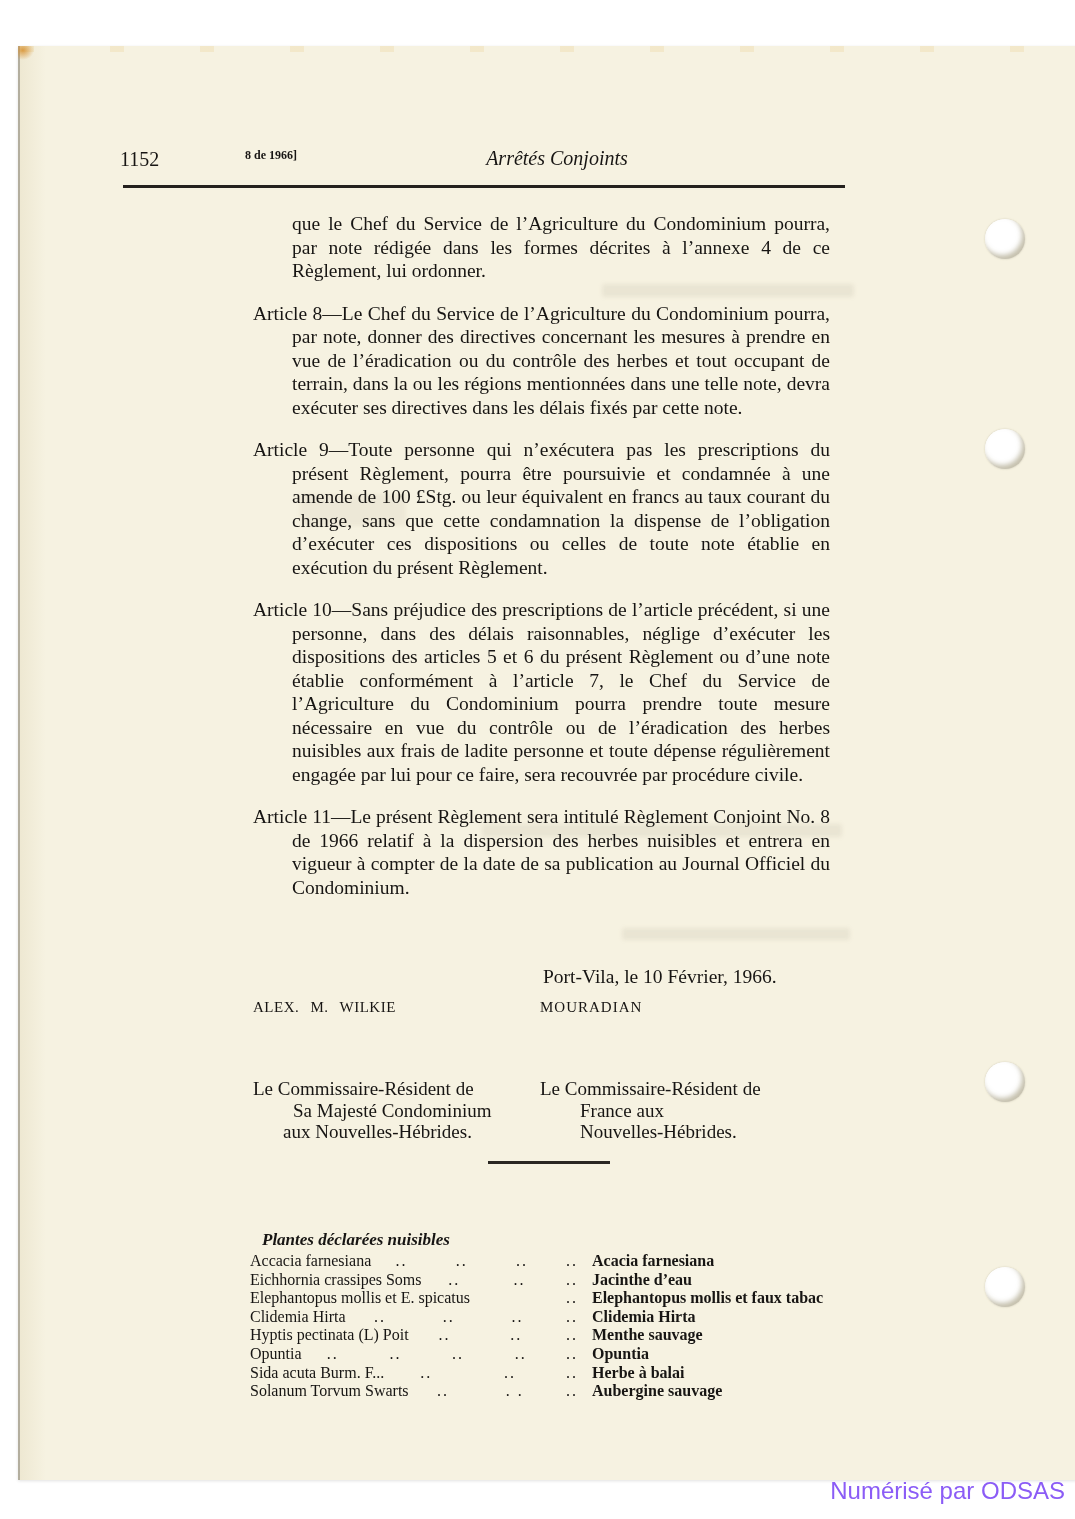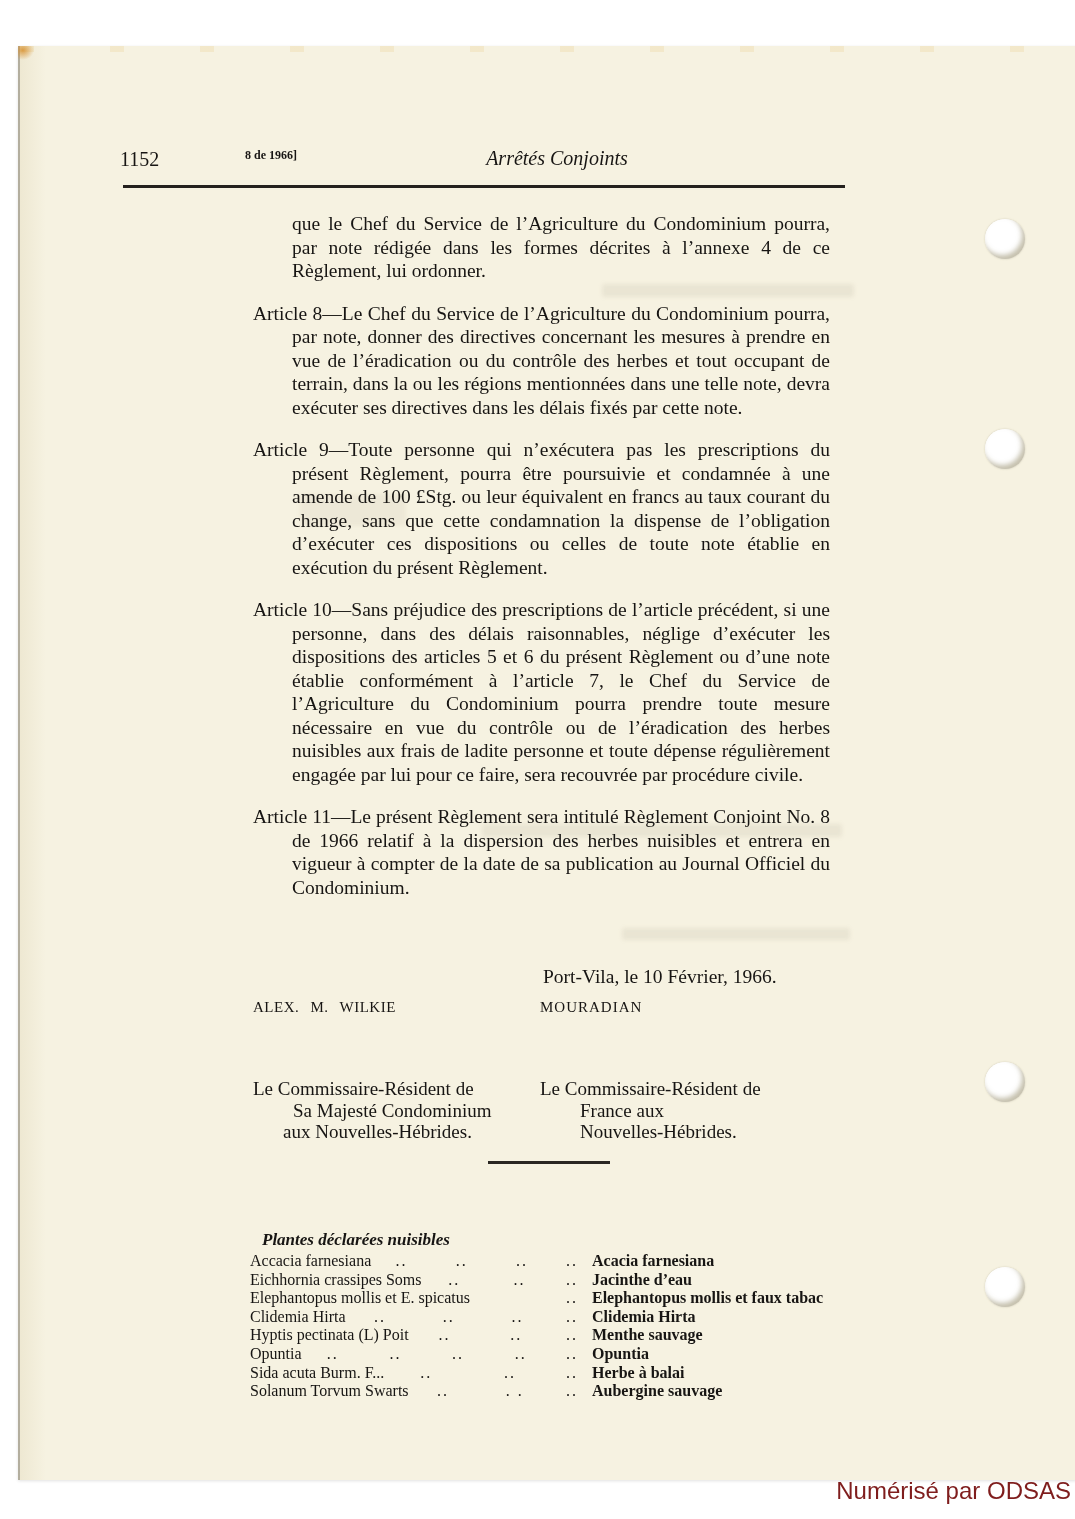--- a/index.html
+++ b/index.html
@@ -85,23 +85,23 @@
     font-size:17px;font-weight:bold;font-style:italic;}
   .annex-table{position:absolute;left:250px;top:1252px;width:606px;font-size:16px;}
   .annex-row{display:flex;line-height:18.6px;}
   .latin-zone{flex:0 0 302px;display:flex;}
   .latin{white-space:nowrap;}
   .leader{flex:1 1 auto;text-align:center;letter-spacing:2px;}
   .gutter{flex:0 0 40px;text-align:center;letter-spacing:2px;}
   .french{flex:1 1 auto;white-space:nowrap;font-weight:bold;}
 
   
-  .watermark{position:absolute;right:4px;top:1477px;
+  .watermark{position:absolute;right:10px;top:1477px;
     font-family:"Liberation Sans","DejaVu Sans",sans-serif;
-    font-size:24px;color:#7f1d1d;}
+    font-size:24px;color:#8b5cf6;}
 </style>
 </head>
 <body>
 
 <div class="scan">
 
   <div class="paper"></div>
   <div class="corner-spot"></div>
 
   <div class="ghost ghost-1"></div>

